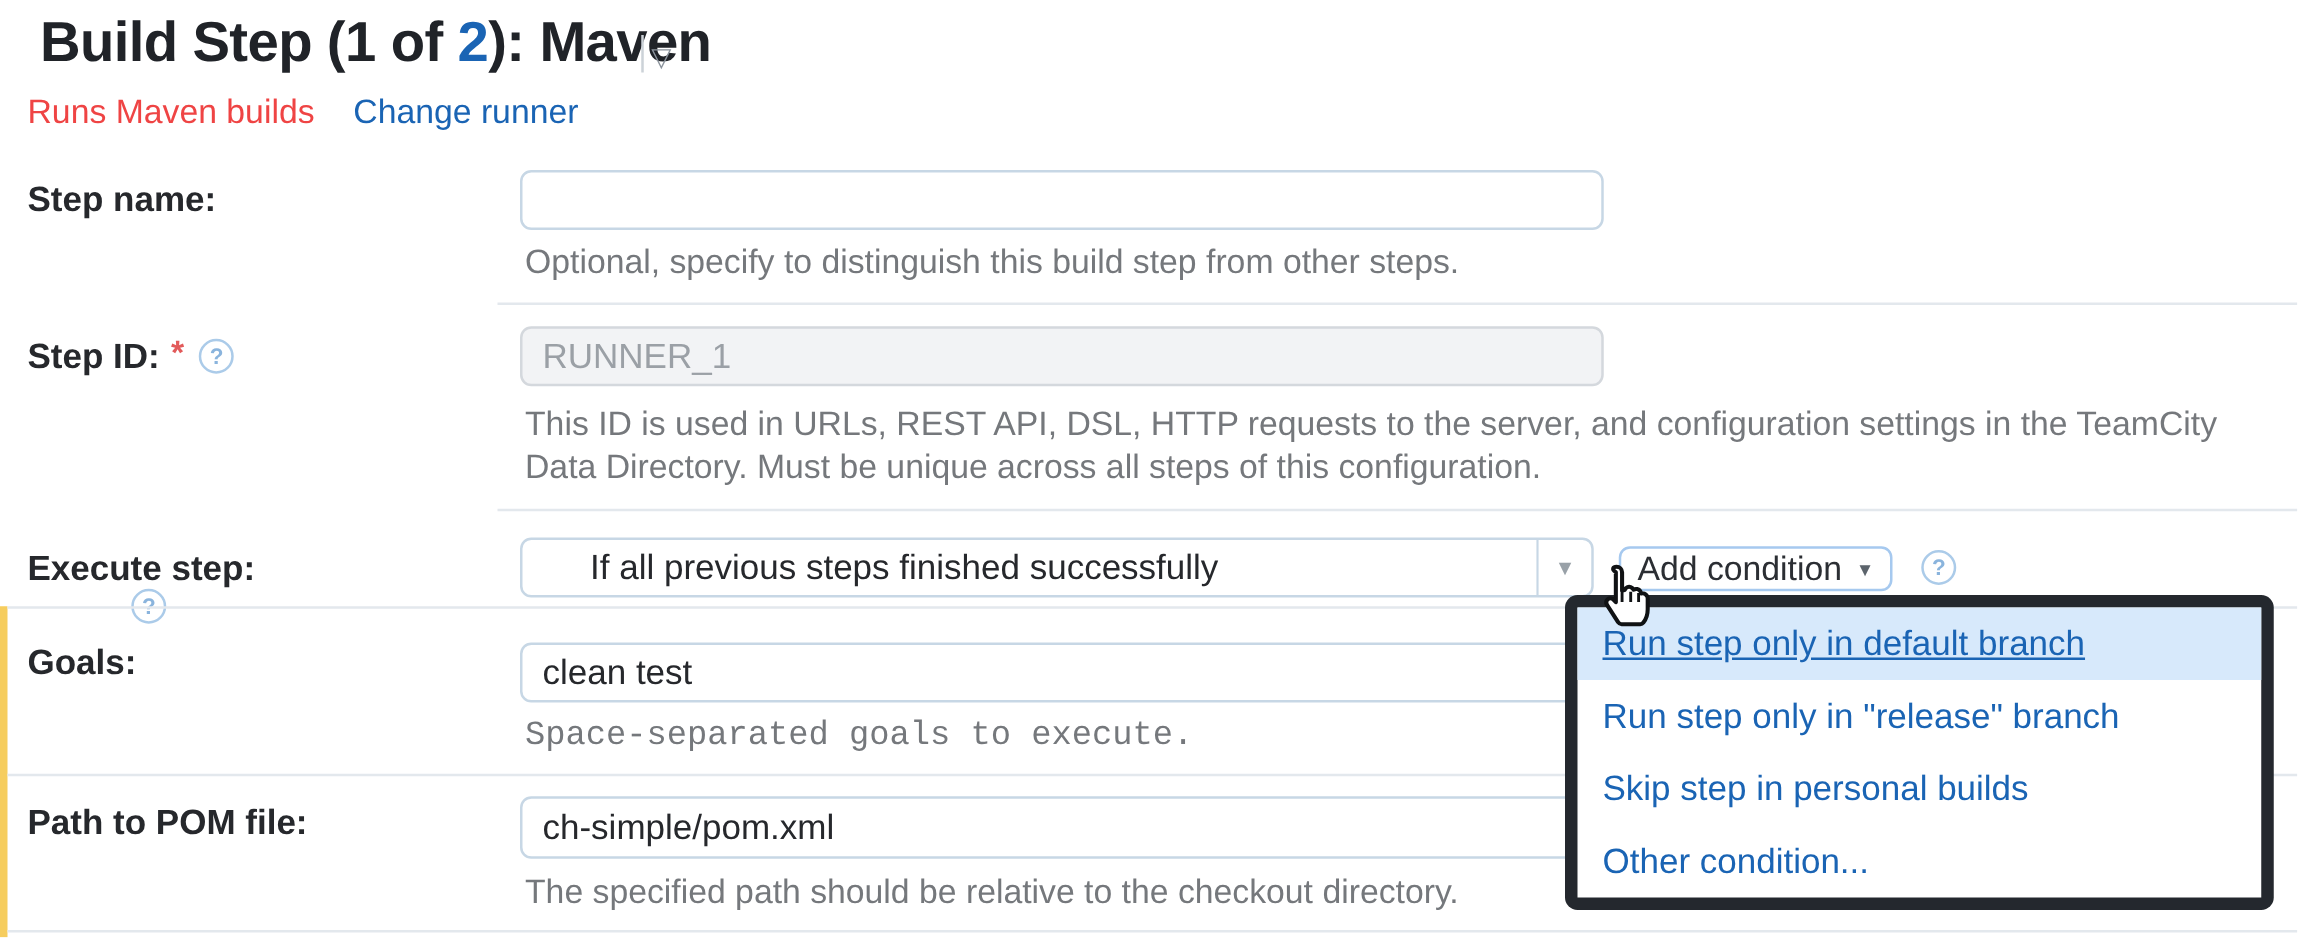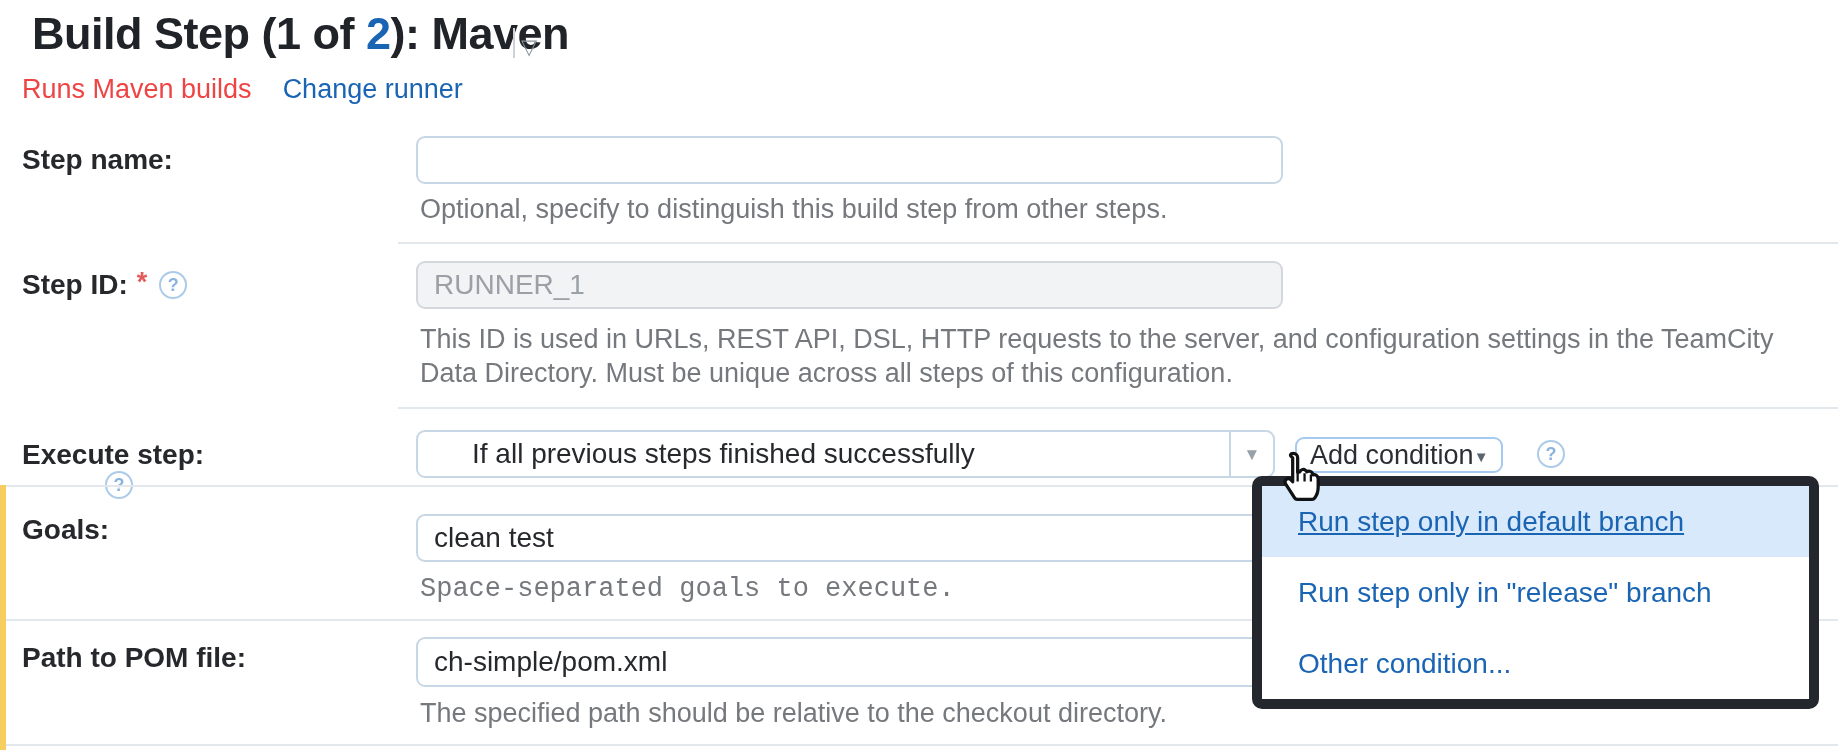--- a/index.html
+++ b/index.html
@@ -35,33 +35,33 @@
   .sep{position:absolute;height:2px;background:#e3e8ed;}
   .help-icon{display:inline-flex;align-items:center;justify-content:center;width:28px;height:28px;border:2.5px solid #abcbe9;border-radius:50%;
              color:#8ab4dd;font-size:18px;font-weight:700;margin-left:12px;cursor:pointer;flex:0 0 auto;}
   .req{color:var(--required-red);font-size:27px;margin-left:9px;position:relative;top:-3px;}
 
   
   .tc-select{position:absolute;left:416px;top:430px;width:859px;height:48px;border:2px solid #c7d7e5;border-radius:9px;background:#fff;cursor:pointer;}
   .tc-select .sel-text{position:absolute;left:16px;top:0;height:44px;display:flex;align-items:center;font-size:28px;color:#26282c;white-space:nowrap;margin-left:38px;}
   .tc-select .arrow-box{position:absolute;right:0;top:0;bottom:0;width:44px;border-left:2px solid #c7d7e5;display:flex;align-items:center;justify-content:center;border-radius:0 7px 7px 0;}
   .tc-select .arrow-box span{font-size:17px;color:#99a1a8;line-height:1;}
-  .add-btn{position:absolute;left:1295px;top:437px;height:36px;display:flex;align-items:center;gap:0;padding:0 13px;
+  .add-btn{position:absolute;left:1295px;top:437px;height:36px;display:flex;align-items:center;gap:11px;padding:0 13px;
            background:#fff;border:2px solid #a6c9ef;border-radius:9px;font-family:"Liberation Sans",sans-serif;
            font-size:27px;color:#2b2e33;cursor:pointer;}
   .add-btn .btn-caret{font-size:15px;color:#5c646c;line-height:1;position:relative;top:1px;}
   .exec-help{position:absolute;left:1537px;top:440px;margin-left:0;}
 
   
   .yellow-bar{position:absolute;left:0;top:485px;width:6px;height:265px;background:var(--modified-marker-yellow);}
 
   
   .popup{position:absolute;left:1252px;top:476px;width:567px;background:var(--popup-border);border-radius:10px;padding:10px;z-index:5;}
   .popup-inner{background:#fff;}
-  .popup-item{display:flex;align-items:center;height:71px;padding-left:36px;font-size:28px;color:var(--link-blue);cursor:pointer;white-space:nowrap;}
+  .popup-item{display:flex;align-items:center;height:58px;padding-left:20px;font-size:28px;color:var(--link-blue);cursor:pointer;white-space:nowrap;}
   .popup-item.highlighted{background:var(--popup-highlight);text-decoration:underline;}
 
   
   .hand-cursor{position:absolute;left:1276px;top:449px;width:46px;height:54px;z-index:10;pointer-events:none;}
 </style>
 </head>
 <body>
 
 <div class="app">
 
@@ -114,20 +114,21 @@
 
   <div class="row-label" style="top:642px;">Path to POM file:</div>
   <input class="tc-input" style="top: 637px; height: 50px;" value="ch-simple/pom.xml">
   <div class="hint" style="top:696px;">The specified path should be relative to the checkout directory.</div>
   <div class="sep" style="top:744px;left:6px;width:1832px;"></div>
 
   <div class="popup">
     <div class="popup-inner">
       <div class="popup-item highlighted">Run step only in default branch</div>
       <div class="popup-item">Run step only in "release" branch</div>
+      <div class="popup-item">Skip step in personal builds</div>
       <div class="popup-item">Other condition...</div>
     </div>
   </div>
 
   <svg class="hand-cursor" viewBox="0 0 24 28">
     <path d="M9 2.2c1.3 0 2.3 1 2.3 2.3v7.6l1.1-.2c.4-1 1.5-1.5 2.5-1.2.5.2 1 .6 1.2 1.1.9-.6 2.2-.3 2.8.6.2.3.3.7.3 1 .9-.3 2 .1 2.5 1 .2.3.3.7.3 1.1v4.4c0 2-.6 4-1.8 5.6-.3.4-.8.7-1.3.7h-7.8c-.6 0-1.1-.3-1.4-.8l-4.7-7.3c-.5-.8-.3-1.8.4-2.4.7-.5 1.7-.4 2.3.2l1 1.1V4.5C6.7 3.2 7.7 2.2 9 2.2z" fill="#ffffff" stroke="#101214" stroke-width="1.7" stroke-linejoin="round"></path>
     <path d="M11.3 12.1v4.8 M14.9 12.6v4.3 M18.2 13.2v3.7" stroke="#101214" stroke-width="1.2" fill="none"></path>
   </svg>
 
 </div>

